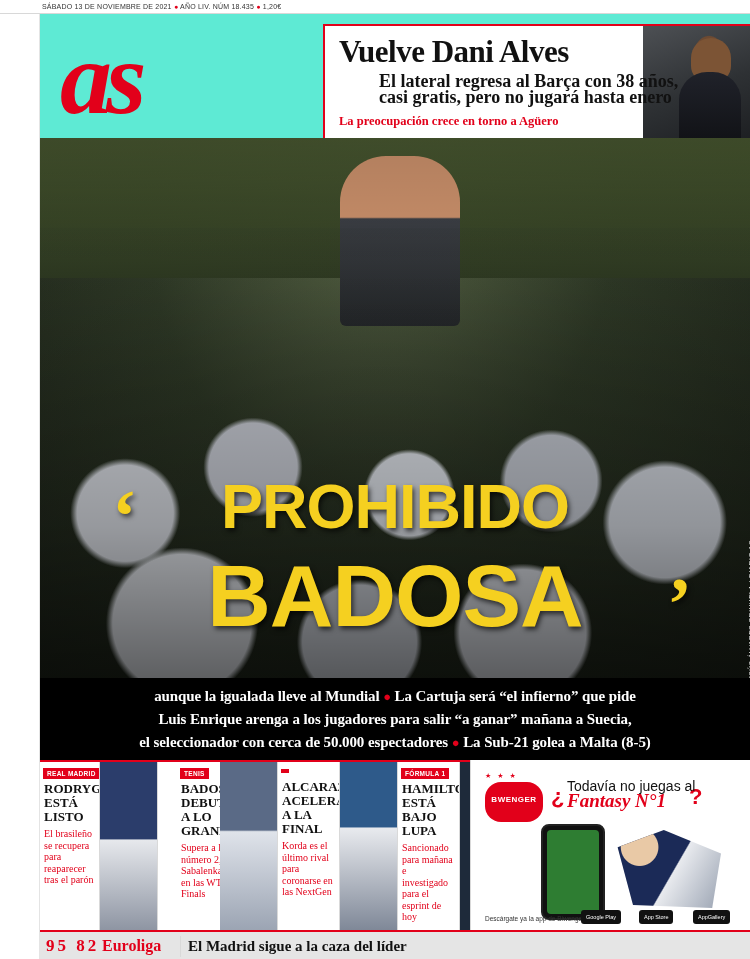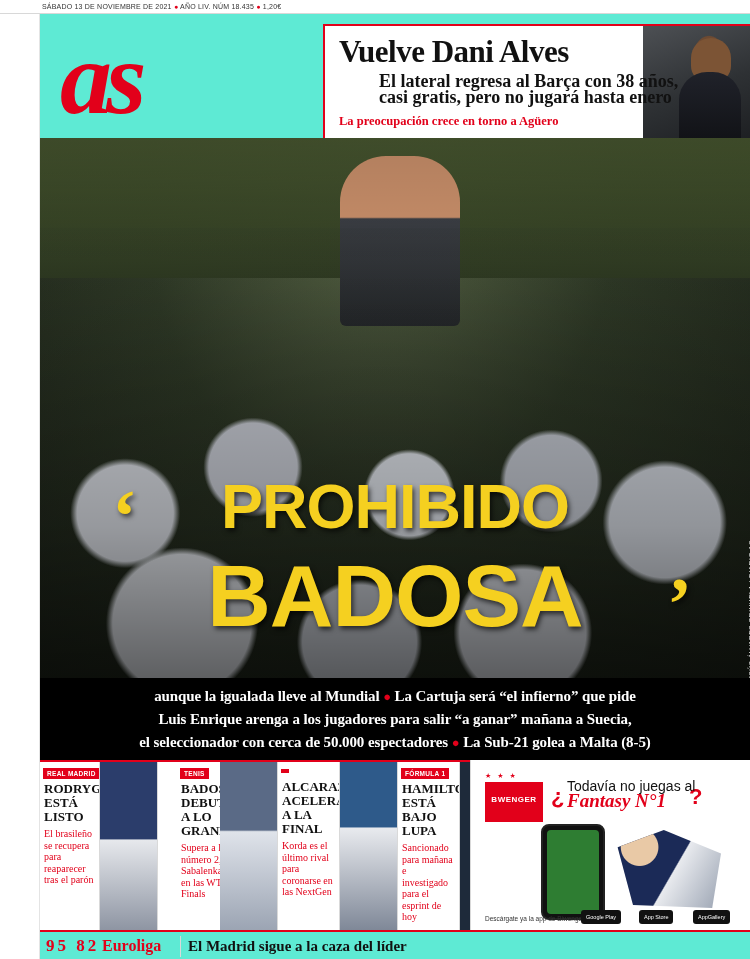--- a/index.html
+++ b/index.html
@@ -219,21 +219,21 @@
   .ph-rodrygo{ background:linear-gradient(180deg,#2b3d6b 0 45%, #e6e8ec 46%, #8c93a1 100%); }
 
   
   .advert {
     position:absolute; left:470px; top:760px; width:280px; height:170px;
     background:#ffffff; border-left:1px solid #d9d9d9;
     overflow:hidden;
   }
   .ad-logo {
     position:absolute; left:14px; top:22px; width:58px; height:40px;
-    background:#e2001a; color:#fff; border-radius:0;
+    background:#e2001a; color:#fff; border-radius:16px;
     font-size:8px; font-weight:bold; text-align:center; padding-top:13px;
     letter-spacing:.5px;
   }
   .ad-stars{ position:absolute; left:14px; top:12px; font-size:7px; color:#e2001a; letter-spacing:2px;}
   .ad-l1 {
     position:absolute; left:96px; top:18px;
     font-size:14px; color:#111;
   }
   .ad-l2 {
     position:absolute; left:96px; top:30px;
@@ -268,21 +268,21 @@
     background:#111; color:#fff; font-size:5.5px; padding:4px 5px 0 5px;
     white-space:nowrap;
   }
   .ad-store.s1 { left:110px; }
   .ad-store.s2 { left:168px; }
   .ad-store.s3 { left:222px; }
 
   
   .bottombar {
     position:absolute; left:40px; top:930px; width:710px; height:29px;
-    background:#5eead4; border-top:2px solid #e2001a;
+    background:#e5e5e5; border-top:2px solid #e2001a;
   }
   .score {
     position:absolute; left:6px; top:4px;
     font-family:"Liberation Serif", serif;
     font-weight:bold; font-size:17px; color:#e2001a;
     letter-spacing:3px;
   }
   .league {
     position:absolute; left:62px; top:5px;
     font-family:"Liberation Serif", serif;

